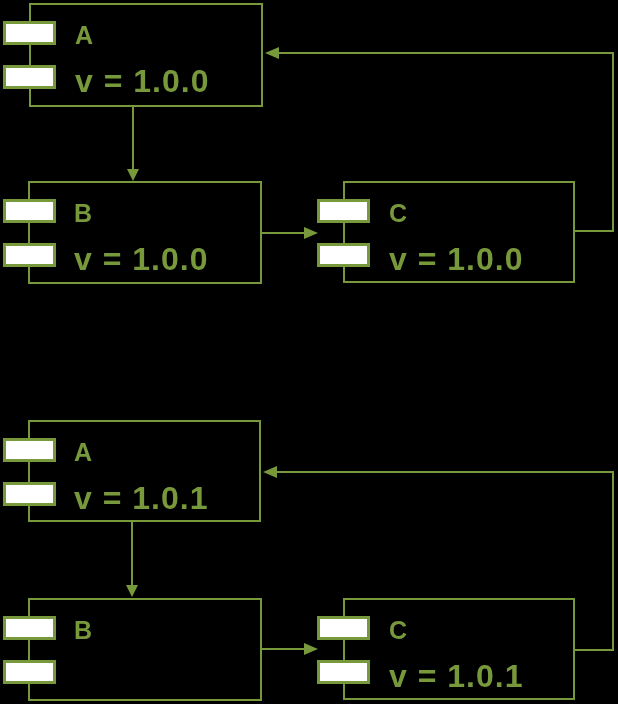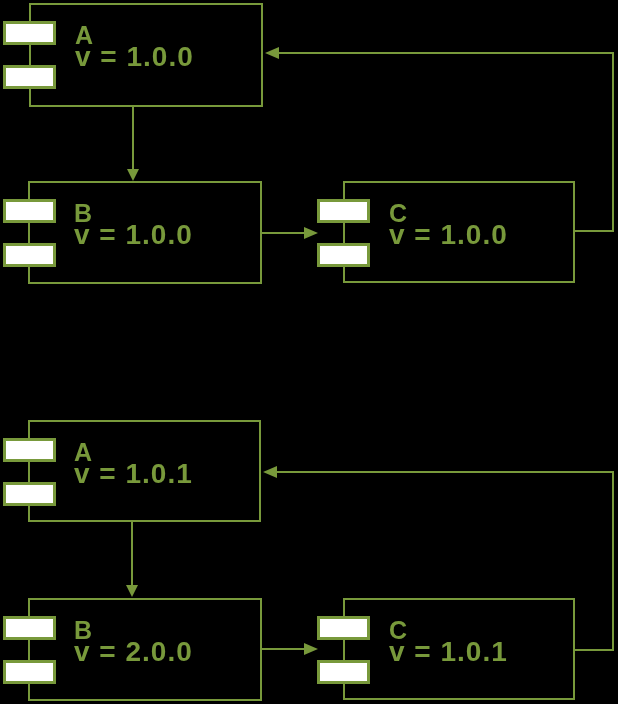--- a/index.html
+++ b/index.html
@@ -32,21 +32,21 @@
   .label, .version {
     position: absolute;
     left: 44px;
     color: var(--accent);
     font-weight: bold;
     letter-spacing: 1px;
     line-height: 1;
     white-space: pre;
   }
   .label   { top: 18px; font-size: 25px; }
-  .version { top: 38px; font-size: 28px; }
+  .version { top: 60px; font-size: 32px; }
   .port {
     position: absolute;
     width: 53px; height: 24px;
     box-sizing: border-box;
     background: var(--port-fill);
     border: 3px solid var(--accent);
   }
 </style>
 </head>
 <body>
@@ -89,21 +89,20 @@
   <div class="port" style="left:3px; top:243px"></div>
   <div class="port" style="left:317px; top:199px"></div>
   <div class="port" style="left:317px; top:243px"></div>
 
   <div class="box" style="left:28px; top:420px; width:233px; height:102px">
     <div class="label">A</div>
     <div class="version">v = 1.0.1</div>
   </div>
   <div class="box" style="left:28px; top:598px; width:234px; height:103px">
     <div class="label">B</div>
-    <div class="version">v = 2.0.0</div>
   </div>
   <div class="box" style="left:343px; top:598px; width:232px; height:102px">
     <div class="label">C</div>
     <div class="version">v = 1.0.1</div>
   </div>
 
   <div class="port" style="left:3px; top:438px"></div>
   <div class="port" style="left:3px; top:482px"></div>
   <div class="port" style="left:3px; top:616px"></div>
   <div class="port" style="left:3px; top:660px"></div>

